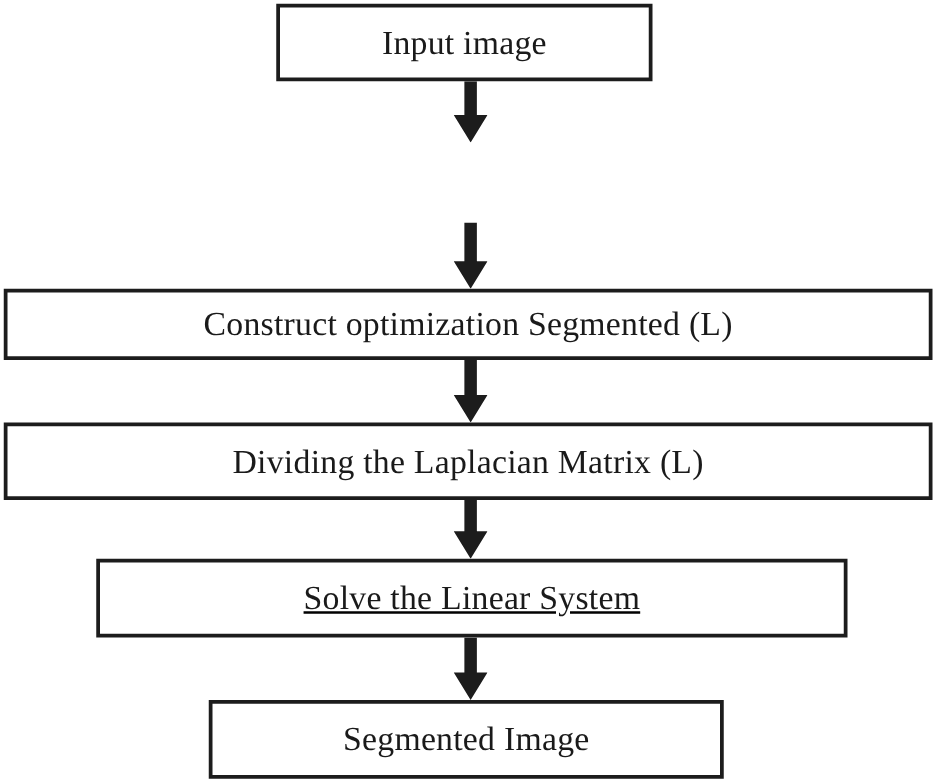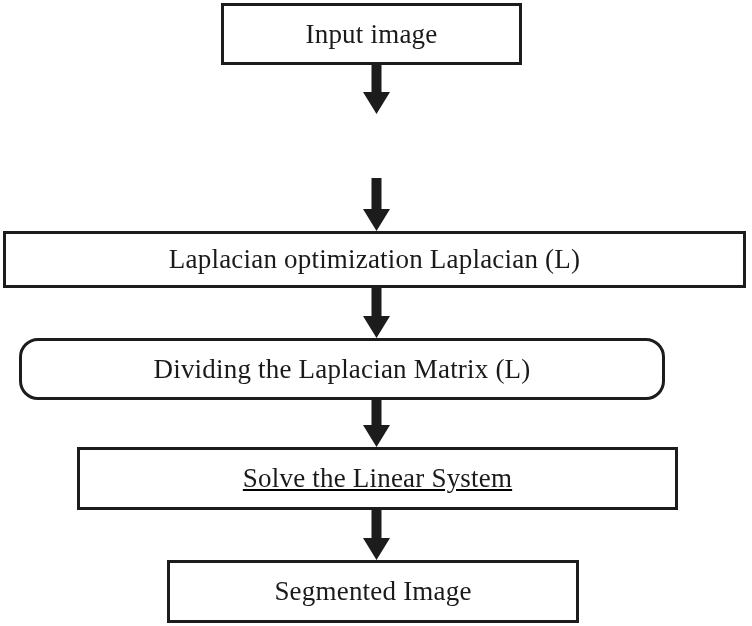--- a/index.html
+++ b/index.html
@@ -52,28 +52,28 @@
   <svg class="flow-arrow" xmlns="http://www.w3.org/2000/svg" width="27" height="49" viewBox="0 0 27 49" style="left: 362.5px; top: 65px;">
       <polygon points="8.5,0 18.5,0 18.5,27 27,27 13.5,49 0,27 8.5,27" fill="#1c1c1c"></polygon>
     </svg>
 
 
   <svg class="flow-arrow" xmlns="http://www.w3.org/2000/svg" width="27" height="53" viewBox="0 0 27 53" style="left: 362.5px; top: 178px;">
       <polygon points="8.5,0 18.5,0 18.5,31 27,31 13.5,53 0,31 8.5,31" fill="#1c1c1c"></polygon>
     </svg>
 
   <div class="flow-box" style="left: 3px; top: 231px; width: 743px; height: 57px; border-color: rgb(28, 28, 28);">
-    <span class="flow-box-label" style="font-size: 27px; color: rgb(26, 26, 26);">Laplacian optimization Laplacian (L)</span>
+    <span class="flow-box-label" style="font-size: 27px; color: rgb(26, 26, 26);">Construct optimization Segmented (L)</span>
   </div>
 
   <svg class="flow-arrow" xmlns="http://www.w3.org/2000/svg" width="27" height="50" viewBox="0 0 27 50" style="left: 362.5px; top: 288px;">
       <polygon points="8.5,0 18.5,0 18.5,28 27,28 13.5,50 0,28 8.5,28" fill="#1c1c1c"></polygon>
     </svg>
 
-  <div class="flow-box" style="left: 19px; top: 338px; width: 646px; height: 62px; border-color: rgb(28, 28, 28); border-radius: 19px;">
+  <div class="flow-box" style="left: 3px; top: 338px; width: 743px; height: 62px; border-color: rgb(28, 28, 28);">
     <span class="flow-box-label" style="font-size: 27px; color: rgb(26, 26, 26);">Dividing the Laplacian Matrix (L)</span>
   </div>
 
   <svg class="flow-arrow" xmlns="http://www.w3.org/2000/svg" width="27" height="47" viewBox="0 0 27 47" style="left: 362.5px; top: 400px;">
       <polygon points="8.5,0 18.5,0 18.5,25 27,25 13.5,47 0,25 8.5,25" fill="#1c1c1c"></polygon>
     </svg>
 
   <div class="flow-box" style="left: 77px; top: 447px; width: 601px; height: 63px; border-color: rgb(28, 28, 28); text-decoration: underline;">
     <span class="flow-box-label" style="font-size: 27px; color: rgb(26, 26, 26);">Solve the Linear System</span>
   </div>

